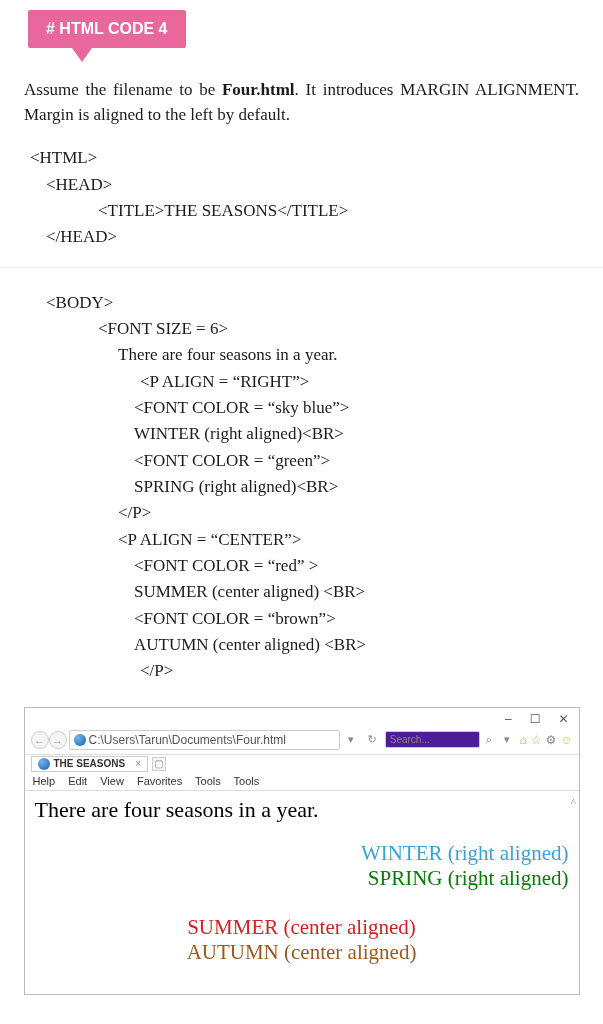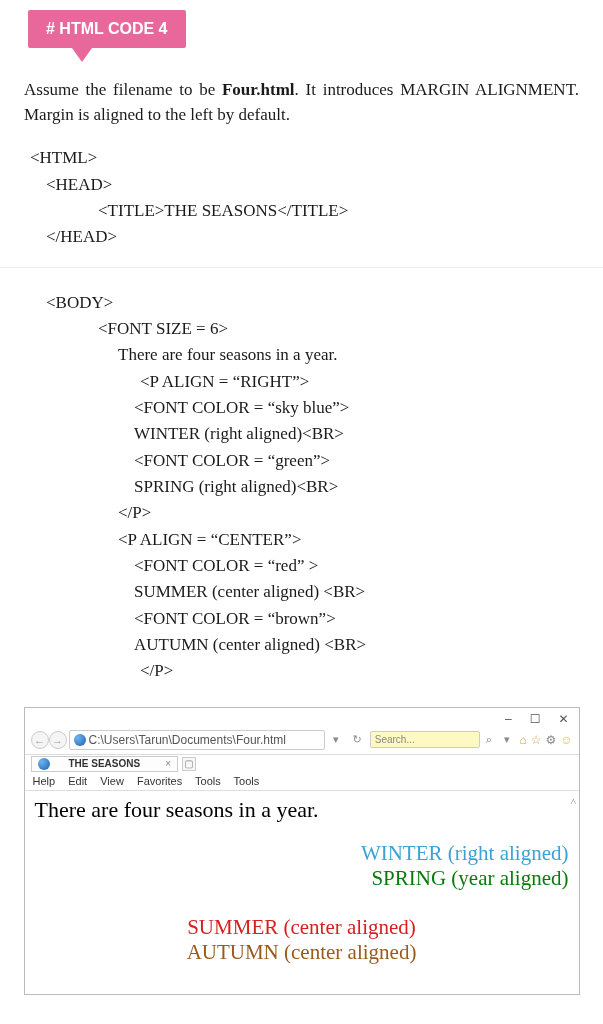--- a/index.html
+++ b/index.html
@@ -105,42 +105,42 @@
   min-width:0;
   overflow:hidden; white-space:nowrap;
 }
 .ie-icon {
   width:12px;height:12px;border-radius:50%;
   background: radial-gradient(circle at 30% 30%, #6db6f0, #1e60a8);
   flex-shrink:0;
 }
 .refresh-slot { padding:0 6px; color:#888; }
 .search-box {
-  width: 110px;
+  width: 95px;
   border:1px solid #ccc;
   border-radius:2px;
   padding:2px 4px;
   color:#888;
   font-size:10px;
-  background:#fef9c3;
+  background:#4c1d95;
   display:flex;align-items:center;
 }
 .mag { font-size:11px;color:#777;padding:0 4px; }
 .top-icons { display:flex; gap:4px; color:#999; font-size:12px; padding-left:2px;}
 .top-icons span:nth-child(1){color:#c9a94a;}
 .top-icons span:nth-child(2){color:#c9a94a;}
 .top-icons span:nth-child(3){color:#888;}
 .top-icons span:nth-child(4){color:#d8c23a;}
 .tab-row {
   display:flex;align-items:center;
   padding: 1px 6px;
   gap:4px;
 }
 .tab {
-  display:flex;align-items:center;gap:19px;
+  display:flex;align-items:center;gap:4px;
   border:1px solid #ccc;
   background:#fdfdfd;
   padding:1px 6px;
   font-size:10px;
   font-weight:bold;
   color:#333;
 }
 .tab-close { color:#888; font-weight:normal; padding-left:6px;}
 .newtab {
   width:14px;height:14px;border:1px solid #ccc;background:#f7f7f7;
@@ -266,21 +266,21 @@
       <span>View</span>
       <span>Favorites</span>
       <span>Tools</span>
       <span>Tools</span>
     </div>
     <div class="content">
       <span class="content-scroll">˄</span>
       <div class="c-first">There are four seasons in a year.</div>
       <div class="c-right">
         <div class="skyblue">WINTER (right aligned)</div>
-        <div class="green">SPRING (year aligned)</div>
+        <div class="green">SPRING (right aligned)</div>
       </div>
       <div class="c-center">
         <div class="red">SUMMER (center aligned)</div>
         <div class="brown">AUTUMN (center aligned)</div>
       </div>
     </div>
   </div>
 
 </div>
 

